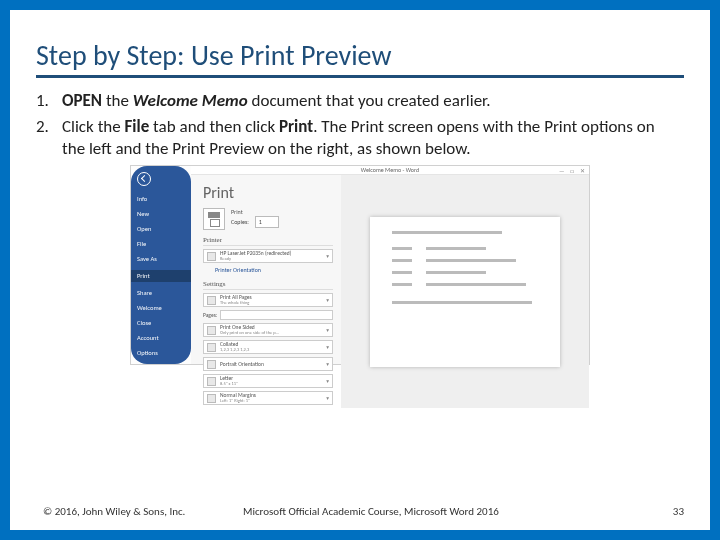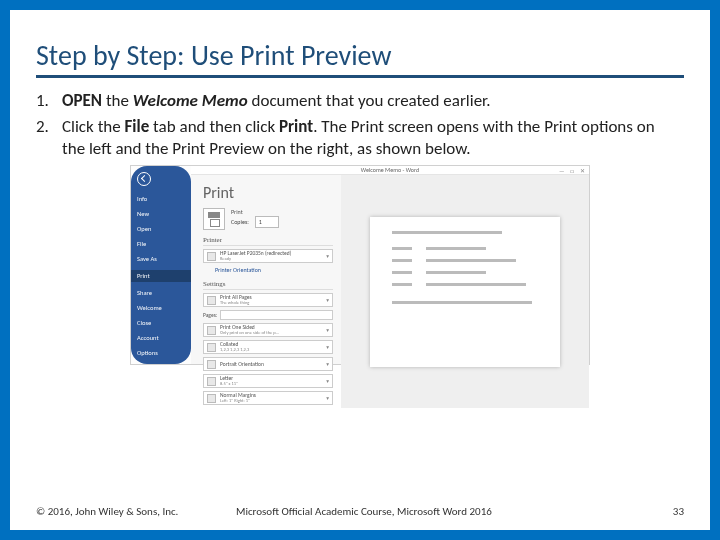--- a/index.html
+++ b/index.html
@@ -110,21 +110,21 @@
     padding: 14px 22px; font-size:4px; color:#777;
   }
   .sheet .ln { height:3px; background:#bbb; margin-bottom:5px; }
   .sheet .ln.short { width:60px; }
   .sheet .ln.med { width:110px; }
   .sheet .row2 { display:flex; gap:14px; }
   .sheet .lab { width:20px; height:3px; background:#bbb; }
   .signin { position:absolute; right:6px; top:16px; font-size:6.5px; color:#555; }
 
   .footer {
-    position: absolute; left: 26px; right: 26px; bottom: 12px;
+    position: absolute; left: 33px; right: 26px; bottom: 12px;
     display: flex; align-items: baseline; font-size: 11px; color: #333;
   }
   .footer .c1 { flex: 0 0 200px; }
   .footer .c2 { flex: 1; margin-top: 44px; }
   .footer .c3 { flex: 0 0 40px; text-align: right; }
 </style>
 </head>
 <body>
 
 <div class="slide">

